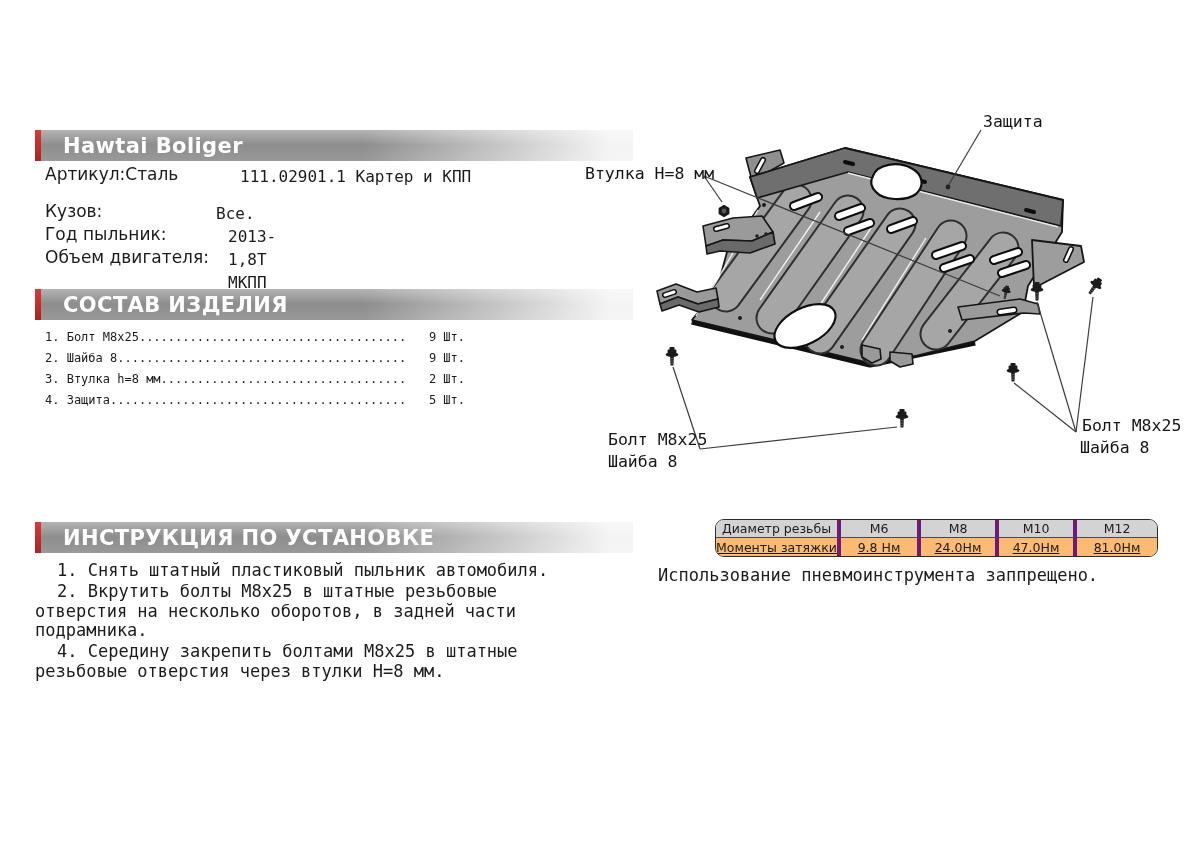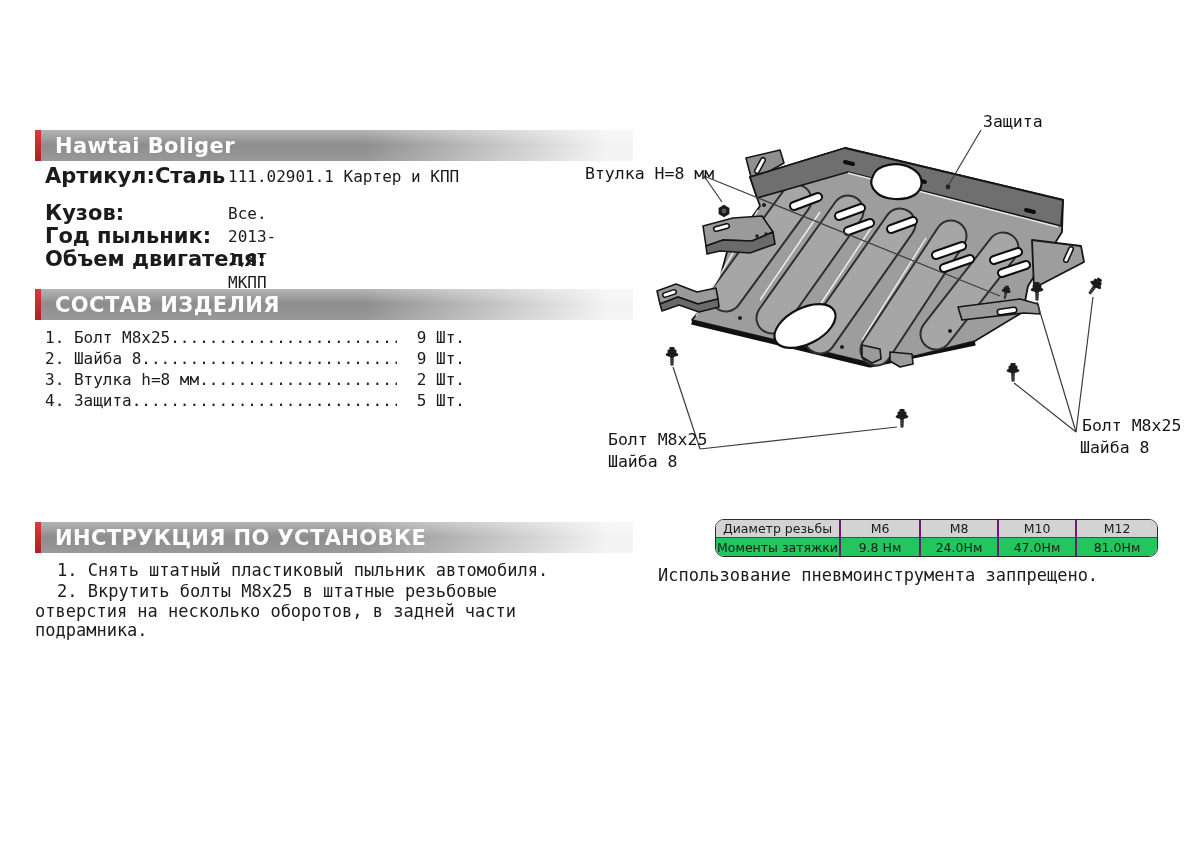--- a/index.html
+++ b/index.html
@@ -2,72 +2,72 @@
 <html><head>
 <meta charset="utf-8">
 <style>
   html,body{margin:0;padding:0;background:#ffffff;}
   #page{position:relative;width:1200px;height:848px;background:#fff;overflow:hidden;
         font-family:"DejaVu Sans",sans-serif;color:#1b1b1b;}
   .abs{position:absolute;}
 
   
   .bar{position:absolute;left:35px;width:598px;height:31px;display:flex;align-items:center;
-       padding-left:20px;box-sizing:border-box;
+       padding-left:28px;box-sizing:border-box;
        background:linear-gradient(90deg, rgba(255,255,255,0) 55%, rgba(255,255,255,0.9) 96%),
                   linear-gradient(180deg,#b4b4b4 0%,#8d8d8d 48%,#999999 100%);}
   .bar::before{content:"";position:absolute;left:0;top:0;width:6px;height:100%;
        background:linear-gradient(180deg,#d93a3a,#a92322);}
   .bar .bar-title{font-weight:bold;font-size:21px;color:#fdfdfd;letter-spacing:0.4px;white-space:nowrap;}
 
-  .lbl{font-weight:bold;font-size:21px;white-space:nowrap;}
+  .lbl{font-weight:normal;font-size:17px;white-space:nowrap;}
   .val{font-family:"DejaVu Sans Mono",monospace;font-size:16px;white-space:nowrap;}
 
   
-  #parts-list{left:45px;top:327px;width:420px;font-family:"DejaVu Sans Mono",monospace;font-size:16px;}
+  #parts-list{left:45px;top:327px;width:420px;font-family:"DejaVu Sans Mono",monospace;font-size:12px;}
   .li{display:flex;height:21px;align-items:baseline;line-height:21px;}
   .li-name{white-space:nowrap;}
   .li-dots{flex:1;overflow:hidden;white-space:nowrap;}
   .li-qty{white-space:nowrap;margin-left:20px;}
 
   
   #steps{left:35px;top:561px;width:515px;font-family:"DejaVu Sans Mono",monospace;
          font-size:17px;line-height:19.8px;}
   #steps p{margin:0 0 1px 0;text-indent:22px;}
   #step5{left:658px;top:566px;width:480px;font-family:"DejaVu Sans Mono",monospace;
          font-size:17px;line-height:19.8px;}
 
   
   #torque{left:715px;top:519px;width:443px;border:1.5px solid #2b2b2b;border-radius:9px;
           overflow:hidden;box-sizing:border-box;font-size:12.5px;}
   .trow{display:grid;grid-template-columns:125px 80px 78px 78px 1fr;}
   .tcell{height:18px;display:flex;align-items:center;justify-content:center;
-         border-right:2px solid #701a75;box-sizing:border-box;white-space:nowrap;}
+         border-right:4px solid #701a75;box-sizing:border-box;white-space:nowrap;}
   .tcell:last-child{border-right:none;}
   .trow.r1 .tcell{background:#d3d3d3;border-bottom:1px solid #4a4a4a;}
-  .trow.r2 .tcell{background:#22c55e;}
+  .trow.r2 .tcell{background:#fdba74;text-decoration:underline;}
 
   
   #diagram{left:560px;top:88px;width:640px;height:400px;}
   #diagram text{font-family:"DejaVu Sans Mono",monospace;font-size:16.5px;fill:#151515;}
 </style>
 </head>
 <body>
 
 <div id="page">
 
   <div class="bar" style="top:130px;">
     <span class="bar-title">Hawtai Boliger</span>
   </div>
 
   <span class="abs lbl" style="left:45px;top:164px;">Артикул:Сталь</span>
-  <span class="abs val" style="left:228px;top:167px;">111.02901.1 Картер и КПП</span>
+  <span class="abs val" style="left:240px;top:167px;">111.02901.1 Картер и КПП</span>
 
   <span class="abs lbl" style="left:45px;top:201px;">Кузов:</span>
-  <span class="abs val" style="left:228px;top:204px;">Все.</span>
+  <span class="abs val" style="left:216px;top:204px;">Все.</span>
   <span class="abs lbl" style="left:45px;top:224px;">Год пыльник:</span>
   <span class="abs val" style="left:228px;top:227px;">2013-</span>
   <span class="abs lbl" style="left:45px;top:247px;">Объем двигателя:</span>
   <span class="abs val" style="left:228px;top:250px;">1,8Т</span>
   <span class="abs lbl" style="left:45px;top:270px;margin-top:23px;">Тип КПП:</span>
   <span class="abs val" style="left:228px;top:273px;">МКПП</span>
 
   <div class="bar" style="top:289px;">
     <span class="bar-title">СОСТАВ ИЗДЕЛИЯ</span>
   </div>
@@ -95,20 +95,21 @@
     </div>
   </div>
 
   <div class="bar" style="top:522px;">
     <span class="bar-title">ИНСТРУКЦИЯ ПО УСТАНОВКЕ</span>
   </div>
 
   <div class="abs" id="steps">
     <p>1. Снять штатный пластиковый пыльник автомобиля.</p>
     <p>2. Вкрутить болты М8х25 в штатные резьбовые отверстия на несколько оборотов, в задней части подрамника.</p>
+    <p>4. Середину закрепить болтами М8х25 в штатные резьбовые отверстия через втулки Н=8 мм.</p>
   </div>
 
   <div class="abs" id="step5">
     <div>Использование пневмоинструмента заппрещено.</div>
   </div>
 
   <div class="abs" id="torque">
     <div class="trow r1">
       <div class="tcell">Диаметр резьбы</div>
       <div class="tcell">М6</div>

